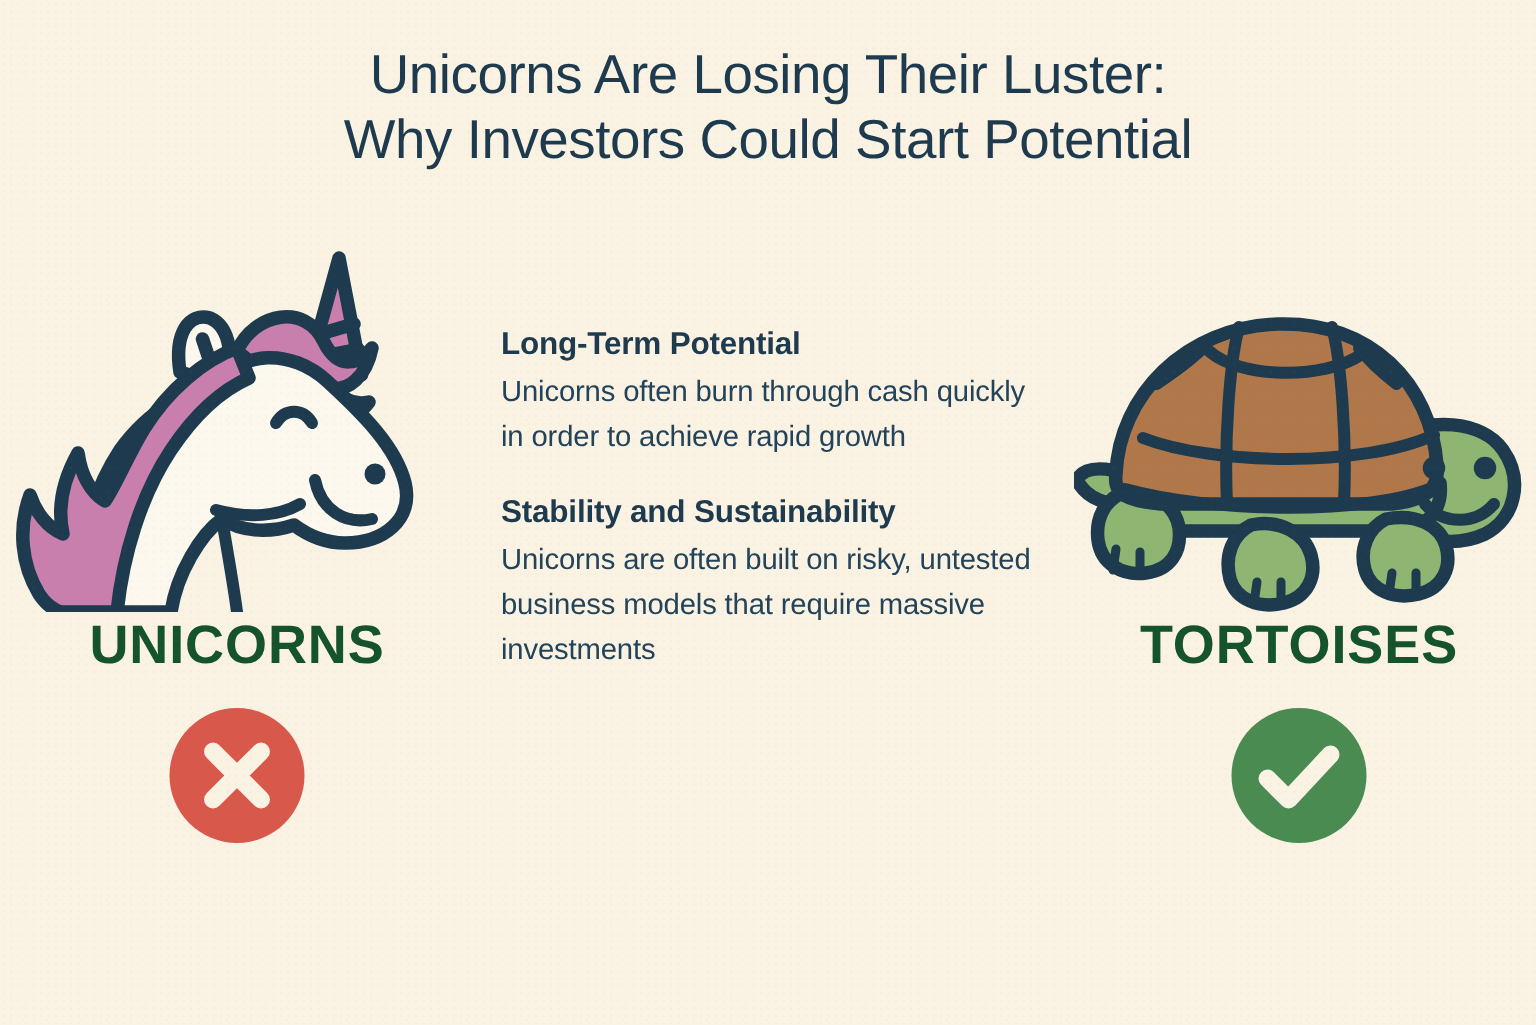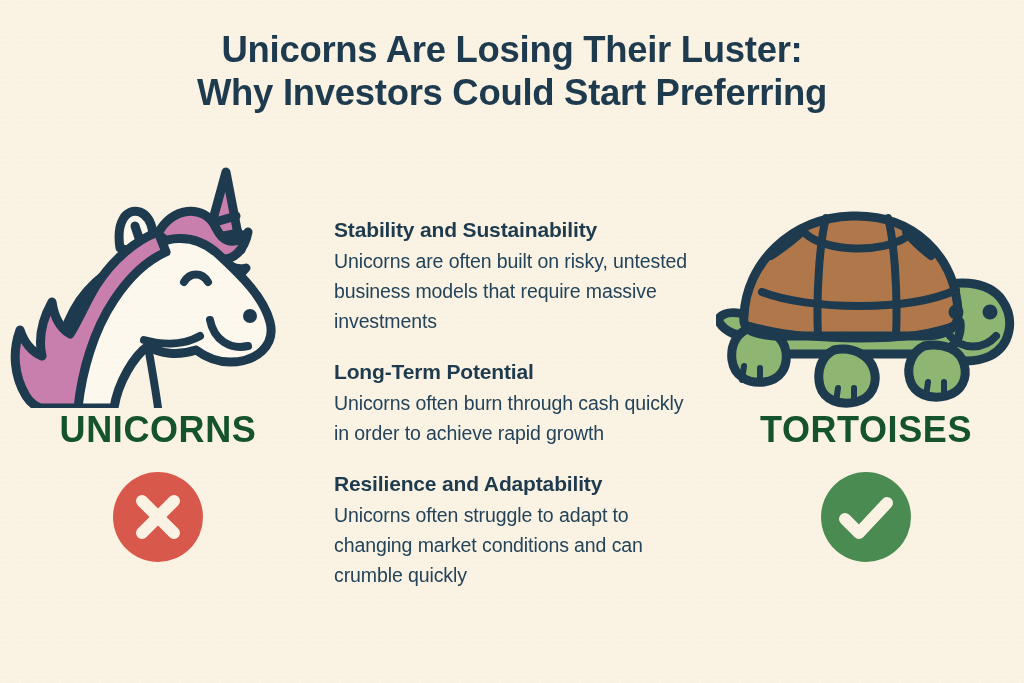--- a/index.html
+++ b/index.html
@@ -38,21 +38,21 @@
   }
 
   
   #title {
     position: absolute;
     left: 50px;
     top: 28px;
     width: 924px;
     text-align: center;
     font-size: 36.5px;
-    font-weight: bold;
+    font-weight: normal;
     line-height: 43px;
     letter-spacing: -0.3px;
     color: #1d3a4e;
   }
   #title .tline { display: block; white-space: nowrap; }
 
   
   .side-col {
     position: absolute;
     top: 160px;
@@ -112,21 +112,21 @@
     letter-spacing: -0.1px;
   }
 </style>
 </head>
 <body>
 
 <div id="page">
 
   <div id="title">
     <span class="tline">Unicorns Are Losing Their Luster:</span>
-    <span class="tline">Why Investors Could Start Preferring</span>
+    <span class="tline">Why Investors Could Start Potential</span>
   </div>
 
   <div class="side-col" id="col-unicorn">
 
     <div class="art-box">
       <svg viewBox="0 0 300 248" width="300" height="248">
         <g fill="none" stroke="#1d3a4e" stroke-width="9" stroke-linecap="round" stroke-linejoin="round">
 
           <path d="M196 92 L218 12 L233 90 Z" fill="#c97fae"></path>
           <path d="M204 63 L228 56"></path>
@@ -246,30 +246,26 @@
     <div class="badge pos">
       <svg viewBox="0 0 90 90" width="90" height="90">
         <path d="M24 47 L38 61 L66 31" fill="none" stroke="#faf3e3" stroke-width="12" stroke-linecap="round" stroke-linejoin="round"></path>
       </svg>
     </div>
   </div>
 
   <div id="center">
 
     <div class="block">
+      <div class="block-title">Long-Term Potential</div>
+      <div class="block-body">Unicorns often burn through cash quickly in order to achieve rapid growth</div>
+    </div>
+
+    <div class="block">
       <div class="block-title">Stability and Sustainability</div>
       <div class="block-body">Unicorns are often built on risky, untested business models that require massive investments</div>
     </div>
 
-    <div class="block">
-      <div class="block-title">Long-Term Potential</div>
-      <div class="block-body">Unicorns often burn through cash quickly in order to achieve rapid growth</div>
-    </div>
-
-    <div class="block">
-      <div class="block-title">Resilience and Adaptability</div>
-      <div class="block-body">Unicorns often struggle to adapt to changing market conditions and can crumble quickly</div>
-    </div>
 
   </div>
 
   <div id="grain"></div>
 </div>
 
 </body></html>

